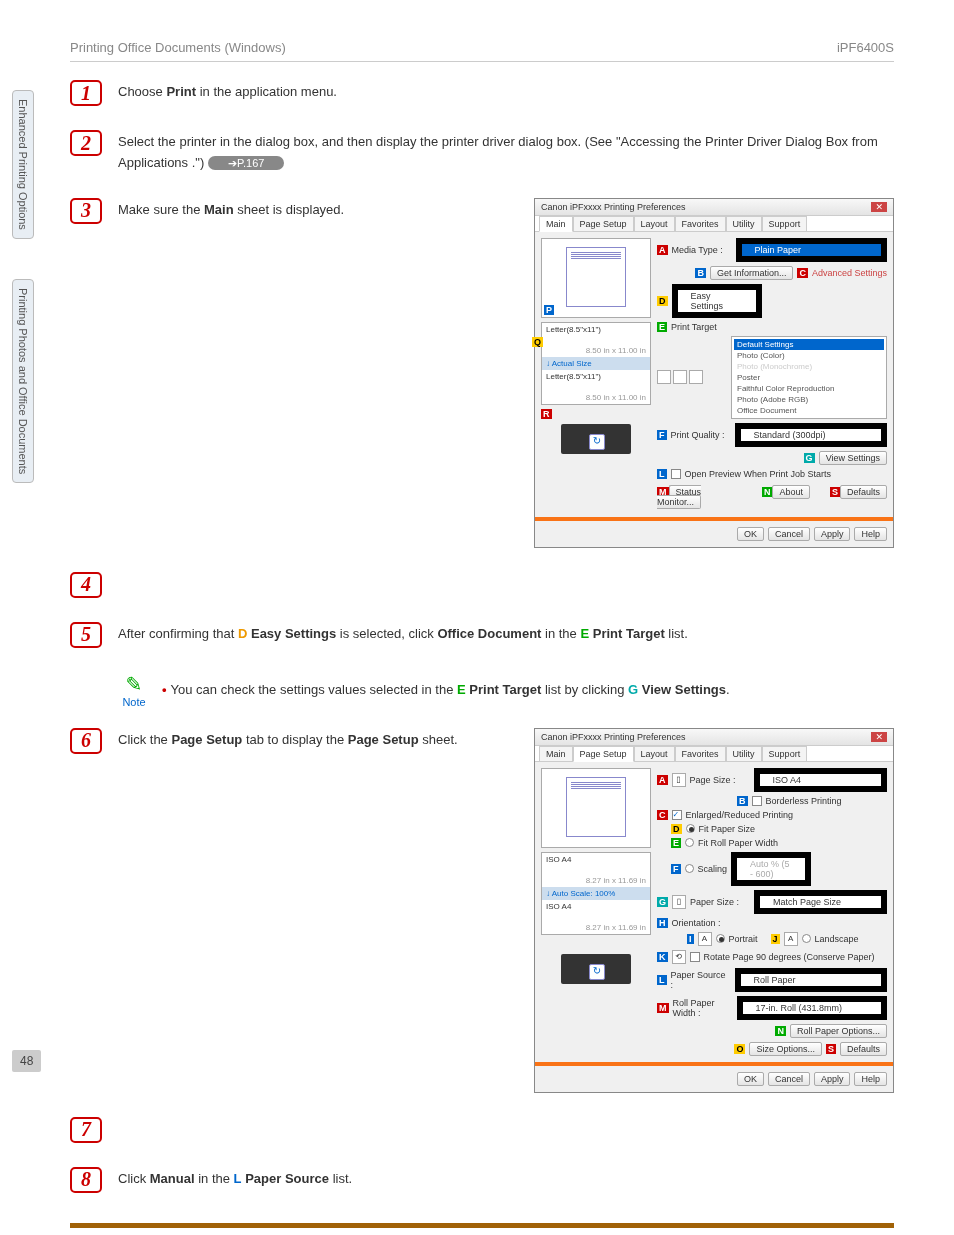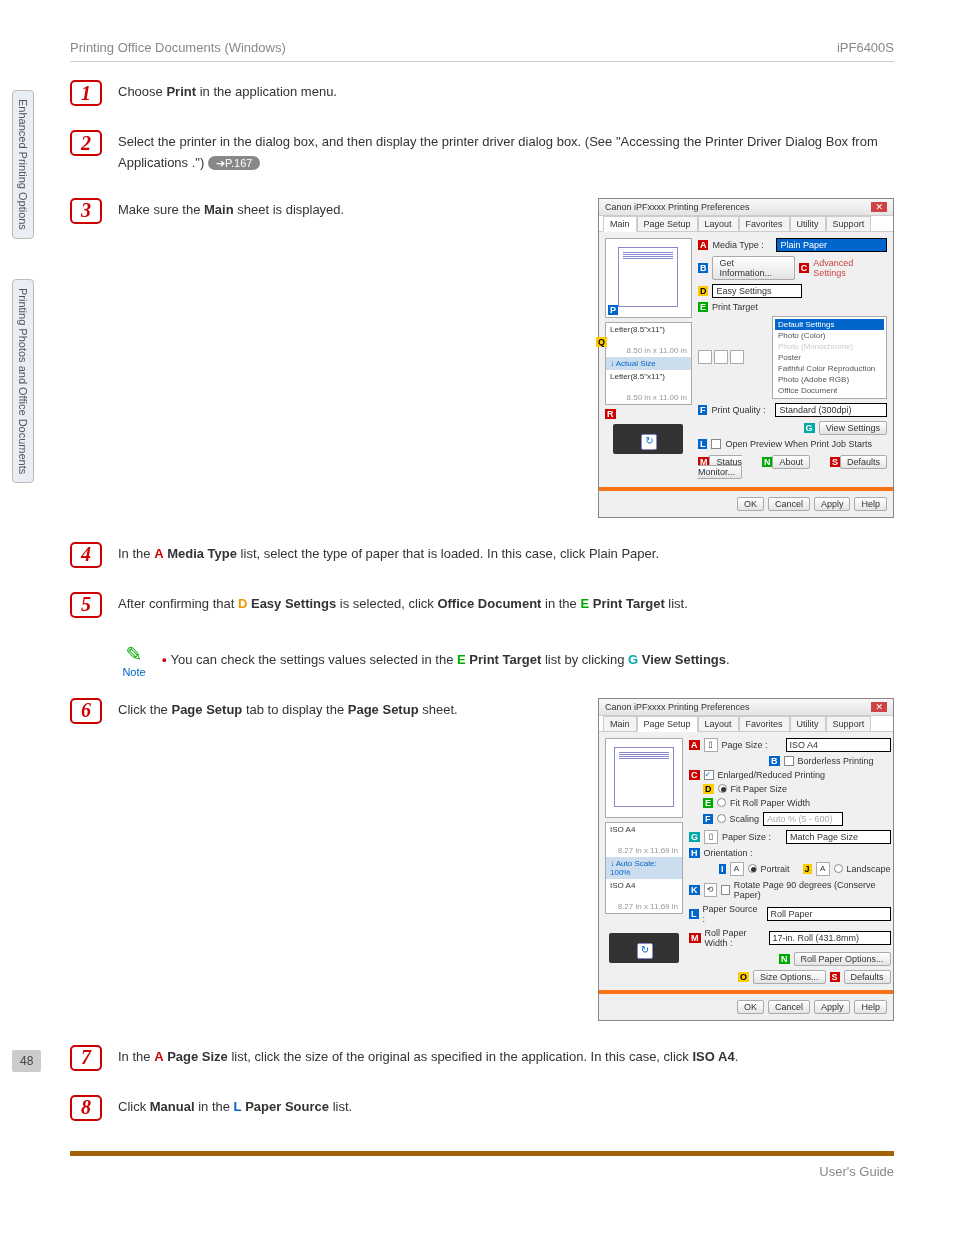--- a/index.html
+++ b/index.html
@@ -8,58 +8,58 @@
   .header { display: flex; justify-content: space-between; color: #888; font-size: 13px; border-bottom: 1px solid #ccc; padding-bottom: 6px; margin-bottom: 18px; }
   .sidebar { position: absolute; left: 12px; top: 90px; display: flex; flex-direction: column; gap: 40px; align-items: center; }
   .side-tab { writing-mode: vertical-rl; text-orientation: mixed; background: #e8eef4; border: 1px solid #bbb; border-radius: 4px; padding: 8px 4px; font-size: 11px; color: #555; }
   .page-num { position: absolute; left: 12px; top: 1050px; background: #ccc; color: #444; font-size: 12px; padding: 4px 8px; border-radius: 2px; }
   .step-row { display: flex; align-items: flex-start; margin-bottom: 24px; gap: 16px; }
   .step-badge { min-width: 32px; height: 26px; border: 2px solid #c00; border-radius: 5px; color: #c00; font-family: Georgia, serif; font-weight: bold; font-size: 20px; font-style: italic; display: flex; align-items: center; justify-content: center; }
   .step-text { flex: 1; line-height: 1.6; padding-top: 2px; }
   .step-content { display: flex; gap: 4px; width: 100%; }
   .text-col { flex: 1; }
   .bold { font-weight: bold; text-align: center; }
-  .plink { background: #888; color: #fff; border-radius: 10px; padding: 1px 8px; font-size: 11px; text-align: center; }
+  .plink { background: #888; color: #fff; border-radius: 10px; padding: 1px 20px; font-size: 11px; text-align: center; }
   .lblue { color: #fff; background: #06c; padding: 0 3px; font-size: 11px; }
   .lgreen { color: #fff; background: #0a0; padding: 0 3px; font-size: 11px; }
   .lyellow { color: #000; background: #fc0; padding: 0 3px; font-size: 11px; }
   .lcyan { color: #fff; background: #0aa; padding: 0 3px; font-size: 11px; }
   .lred { color: #fff; background: #c00; padding: 0 3px; font-size: 11px; }
   .txtA { color: #c00; font-weight: bold; }
   .txtD { color: #e90; font-weight: bold; }
   .txtE { color: #0a0; font-weight: bold; }
   .txtG { color: #0aa; font-weight: bold; }
   .txtL { color: #06c; font-weight: bold; }
   .note-block { display: flex; align-items: center; gap: 12px; margin-left: 48px; margin-bottom: 20px; }
   .note-icon { width: 32px; text-align: center; }
   .note-icon .pen { color: #0a0; font-size: 20px; }
   .note-icon .lbl { color: #06c; font-size: 11px; display: block; }
   .bullet { color: #c00; font-weight: bold; margin-right: 4px; }
-  .screenshot { width: 296px; border: 1px solid #888; background: #efefef; font-size: 9px; position: relative; }
+  .screenshot { width: 360px; border: 1px solid #888; background: #efefef; font-size: 9px; position: relative; }
   .ss-title { background: linear-gradient(#f8f8f8,#e4e4e4); padding: 3px 6px; display: flex; justify-content: space-between; align-items: center; border-bottom: 1px solid #ccc; }
   .ss-close { background: #c44; color: #fff; padding: 0 4px; font-size: 9px; }
   .ss-tabs { display: flex; background: #fff; border-bottom: 1px solid #ccc; padding-left: 4px; }
   .ss-tab { padding: 2px 6px; border: 1px solid #ccc; border-bottom: none; background: #f4f4f4; font-size: 9px; }
   .ss-tab.active { background: #fff; border-bottom: 1px solid #fff; margin-bottom: -1px; }
   .ss-body { background: #f0f0f0; padding: 6px; display: flex; gap: 6px; min-height: 220px; }
   .ss-left { width: 110px; display: flex; flex-direction: column; gap: 4px; }
   .ss-preview { background: #fff; border: 1px solid #aaa; height: 80px; position: relative; padding: 8px; }
   .ss-preview .doc { width: 60px; height: 60px; background: #fff; border: 1px solid #88c; margin: 0 auto; position: relative; }
   .ss-preview .doc::before { content:''; position:absolute; top:4px; left:4px; right:4px; height:8px; background: repeating-linear-gradient(#88c, #88c 1px, transparent 1px, transparent 2px); }
   .ss-sizebox { background: #fff; border: 1px solid #aaa; font-size: 8px; }
   .ss-sizebox .line { padding: 2px 4px; }
   .ss-sizebox .hl { background: #cde; color: #06c; }
   .ss-sizebox .dim { color: #999; text-align: right; margin-top: 8px; }
   .ss-printer { height: 60px; display: flex; align-items: center; justify-content: center; }
   .ss-printer .pbody { width: 70px; height: 30px; background: #333; border-radius: 2px; position: relative; }
   .ss-printer .pbody::after { content:'↻'; position:absolute; top:10px; left:28px; color:#06c; background:#fff; width:14px; height:14px; border:1px solid #88c; border-radius:2px; font-size:10px; text-align:center; }
   .ss-right { flex: 1; display: flex; flex-direction: column; gap: 4px; position: relative; }
   .ss-row { display: flex; align-items: center; gap: 4px; font-size: 9px; }
   .ss-lbl { width: 60px; }
-  .ss-input { background: #fff; border: 1px solid #000000; flex:1; padding: 1px 3px; font-size: 9px; }
+  .ss-input { background: #fff; border: 6px solid #000000; flex:1; padding: 1px 13px; font-size: 9px; }
   .ss-input.blue { background: #06c; color: #fff; }
   .ss-btn { background: linear-gradient(#fff,#e4e4e4); border: 1px solid #aaa; padding: 1px 6px; font-size: 9px; border-radius: 2px; }
   .ss-dropdown-list { background: #fff; border: 1px solid #aaa; margin-left: 24px; padding: 2px; }
   .ss-dropdown-list .item { padding: 1px 3px; font-size: 8px; color: #555; }
   .ss-dropdown-list .item.sel { background: #06c; color: #fff; }
   .ss-footer { background: #f0f0f0; padding: 6px; display: flex; justify-content: flex-end; gap: 4px; border-top: 4px solid #f97316; }
   .mk { font-size: 9px; padding: 0 2px; font-weight: bold; }
   .tiny-icons { display:flex; gap:2px; }
   .tiny-icons span { width:14px; height:14px; border:1px solid #aaa; background:#fff; display:inline-block; }
   .ss-status-row { display:flex; justify-content:center; gap:20px; margin-top:auto; padding:4px 0; }
@@ -200,23 +200,20 @@
           <span class="ss-btn">Cancel</span>
           <span class="ss-btn">Apply</span>
           <span class="ss-btn">Help</span>
         </div>
       </div>
     </div>
   </div>
 
   <div class="step-row">
     <div class="step-badge">4</div>
-    <div class="step-text">
-      <span>In the </span><span class="txtA">A</span> <span class="bold">Media Type</span><span> list, select the type of paper that is loaded. In this case, click Plain Paper.</span>
-    </div>
   </div>
 
   <div class="step-row">
     <div class="step-badge">5</div>
     <div class="step-text">
       <span>After confirming that </span><span class="txtD">D</span> <span class="bold">Easy Settings</span><span> is selected, click </span><span class="bold">Office Document</span><span> in the </span><span class="txtE">E</span> <span class="bold">Print Target</span><span> list.</span>
     </div>
   </div>
 
   <div class="note-block">
@@ -339,23 +336,20 @@
           <span class="ss-btn">Cancel</span>
           <span class="ss-btn">Apply</span>
           <span class="ss-btn">Help</span>
         </div>
       </div>
     </div>
   </div>
 
   <div class="step-row">
     <div class="step-badge">7</div>
-    <div class="step-text">
-      <span>In the </span><span class="txtA">A</span> <span class="bold">Page Size</span><span> list, click the size of the original as specified in the application. In this case, click </span><span class="bold">ISO A4</span><span>.</span>
-    </div>
   </div>
 
   <div class="step-row">
     <div class="step-badge">8</div>
     <div class="step-text">
       <span>Click </span><span class="bold">Manual</span><span> in the </span><span class="txtL">L</span> <span class="bold">Paper Source</span><span> list.</span>
     </div>
   </div>
 
   <div class="footer">User's Guide</div>

